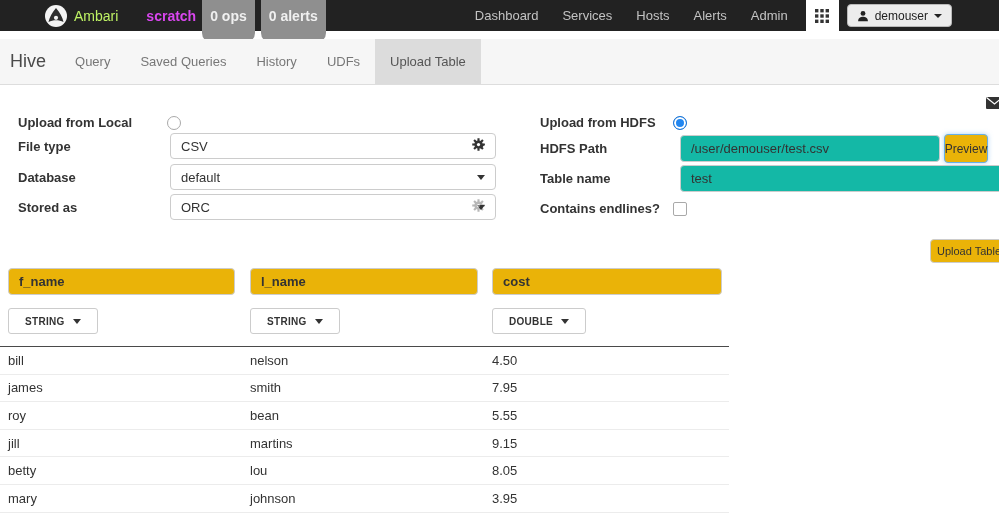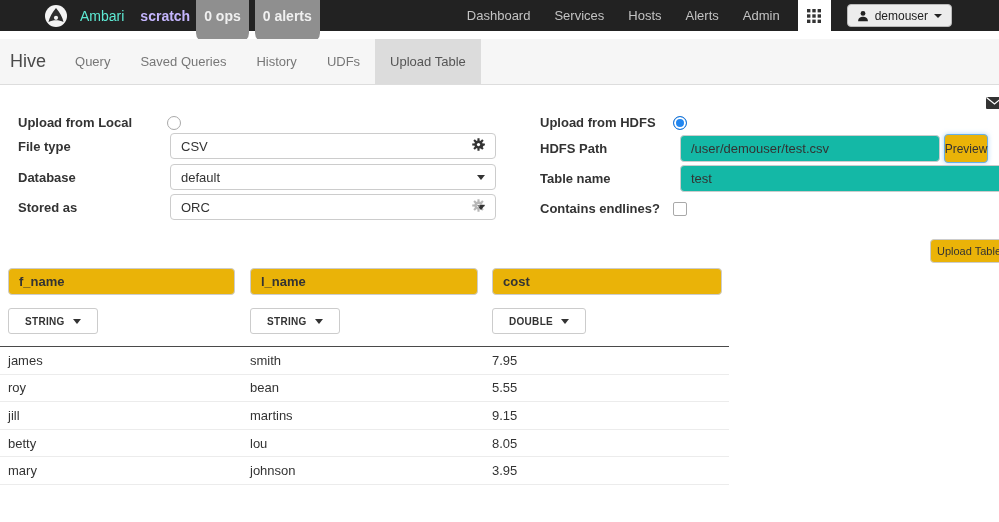--- a/index.html
+++ b/index.html
@@ -3,27 +3,27 @@
 <meta charset="utf-8">
 <style>
   * { box-sizing: border-box; margin: 0; padding: 0; }
   html,body { background:#fff; }
   body { font-family: "Liberation Sans", "DejaVu Sans", sans-serif; }
   .page { position:relative; width:999px; height:522px; overflow:hidden; background:#fff; }
 
   
   .navbar { position:absolute; top:0; left:0; width:100%; height:31px; background:#222; display:flex; align-items:center; }
   .logo-wrap { margin-left:44px; width:24px; height:24px; flex:none; cursor:pointer; display:flex; }
-  .brand { color:#5eead4; font-size:14px; margin-left:12px; cursor:pointer; }
-  .cluster { color:#c4b5fd; font-size:14px; font-weight:bold; margin-left:16px; }
+  .brand { color:#bef264; font-size:14px; margin-left:6px; cursor:pointer; }
+  .cluster { color:#d946ef; font-size:14px; font-weight:bold; margin-left:28px; }
   .pill { background:#8f8f8f; color:#f0f0f0; font-size:14px; font-weight:bold; padding:19px 8px; border-radius:10px; margin-left:6px; cursor:pointer; }
   .nav-spacer { flex:1; }
   .nav-link { color:#c3c3c3; font-size:13px; padding:0 12px; line-height:31px; cursor:pointer; white-space:nowrap; }
   .views-btn { width:33px; height:31px; background:#fff; display:flex; align-items:center; justify-content:center; margin-left:6px; cursor:pointer; flex:none; }
-  .user-btn { height:23px; background:#ececec; border:1px solid #b9b9b9; border-radius:4px; display:flex; align-items:center; gap:6px; padding:0 9px; margin:0 47px 0 16px; font-size:12px; color:#222; cursor:pointer; white-space:nowrap; }
+  .user-btn { height:23px; background:#ececec; border:1px solid #b9b9b9; border-radius:4px; display:flex; align-items:center; gap:6px; padding:0 9px; margin:0 47px 0 8px; font-size:12px; color:#222; cursor:pointer; white-space:nowrap; }
   .caret-dark { width:0; height:0; border-left:4px solid transparent; border-right:4px solid transparent; border-top:4px solid #222; }
 
   
   .tabbar { position:absolute; top:39px; left:0; width:100%; height:46px; background:#f6f6f6; border-bottom:1px solid #ddd; display:flex; align-items:stretch; }
   .hive-title { align-self:center; font-size:18px; color:#4a4a4a; padding:0 14px 0 10px; }
   .tab { display:flex; align-items:center; padding:0 15px; font-size:13px; color:#777; cursor:pointer; white-space:nowrap; }
   .tab.active { background:#dcdcdc; color:#555; }
 
   
   .lbl { position:absolute; font-size:13px; font-weight:bold; color:#333; white-space:nowrap; }
@@ -191,20 +191,25 @@
     <span>STRING</span>
     <span class="sel-caret" style="margin-left:0;"></span>
   </div>
   <div class="type-btn" style="left:492px; top:308px;">
     <span>DOUBLE</span>
     <span class="sel-caret" style="margin-left:0;"></span>
   </div>
 
   <div class="data-table">
     <div class="data-row">
+      <span class="cell">bill</span>
+      <span class="cell">nelson</span>
+      <span class="cell">4.50</span>
+    </div>
+    <div class="data-row">
       <span class="cell">james</span>
       <span class="cell">smith</span>
       <span class="cell">7.95</span>
     </div>
     <div class="data-row">
       <span class="cell">roy</span>
       <span class="cell">bean</span>
       <span class="cell">5.55</span>
     </div>
     <div class="data-row">

